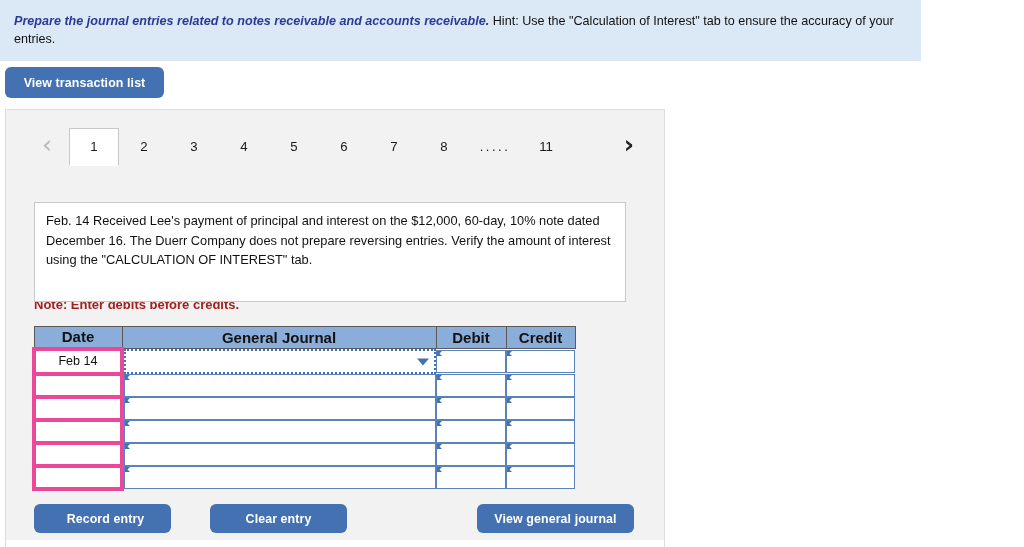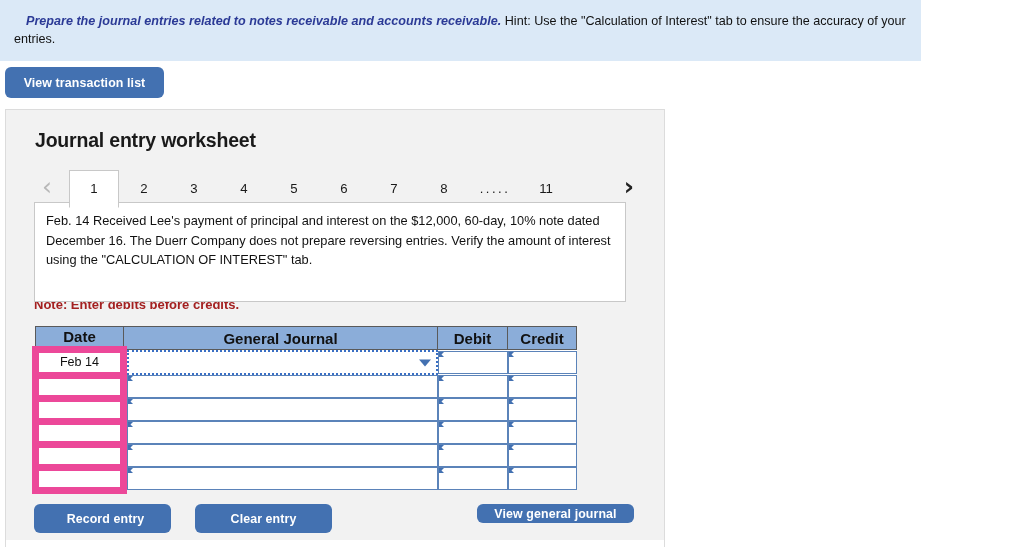--- a/index.html
+++ b/index.html
@@ -20,21 +20,20 @@
     background: #dbe9f7;
     padding: 12px 14px 12px 14px;
     font-size: 12.6px;
     line-height: 1.45;
     color: #111111;
   }
   .banner .lead {
     font-weight: bold;
     font-style: italic;
     color: #2b3a96;
-    margin-left: 12px;
   }
 
   
   .btn {
     background: #4371b1;
     color: #ffffff;
     border: none;
     border-radius: 6px;
     font-family: "Liberation Sans", sans-serif;
     font-weight: bold;
@@ -161,21 +160,21 @@
     height: 23px;
     background: #ffffff;
     padding: 0;
   }
   .col-date   { width: 88px; }
   .col-gj     { width: 314px; }
   .col-debit  { width: 70px; }
   .col-credit { width: 69px; }
 
   td.date-cell {
-    border: 7px solid #ec4899;
+    border: 4px solid #ec4899;
     text-align: center;
     font-size: 12.6px;
     color: #111111;
   }
 
   
   .cell-inner {
     position: relative;
     height: 23px;
     border: 1.6px solid #5b83b9;
@@ -209,22 +208,22 @@
     right: 5px; top: 50%;
     transform: translateY(-50%);
     width: 0; height: 0;
     border-left: 6px solid transparent;
     border-right: 6px solid transparent;
     border-top: 7px solid #4371b1;
   }
 
   
   .btn-record  { position: absolute; left: 34px;  top: 504px; width: 137px; height: 29px; padding-left: 12px; }
-  .btn-clear   { position: absolute; left: 195px; top: 504px; width: 137px; height: 29px; }
-  .btn-journal { position: absolute; left: 477px; top: 504px; width: 157px; height: 19px; }
+  .btn-clear   { position: absolute; left: 210px; top: 504px; width: 137px; height: 29px; }
+  .btn-journal { position: absolute; left: 477px; top: 504px; width: 157px; height: 29px; }
 
   .panel-bottom-strip {
     position: absolute;
     left: 5px; top: 540px;
     width: 660px; height: 7px;
     background: #ffffff;
     border-left: 1px solid #dcdcdc;
     border-right: 1px solid #dcdcdc;
   }
 </style>
@@ -232,21 +231,20 @@
 <body>
 
 <div class="banner">
   <span class="lead">Prepare the journal entries related to notes receivable and accounts receivable.</span><span> Hint:  Use the "Calculation of Interest" tab to ensure the accuracy of your entries.</span>
 </div>
 
 <button class="btn btn-transaction">View transaction list</button>
 
 <div class="panel">
 
-  <div class="panel-title">Journal entry worksheet</div>
 
   <div class="tabs">
     <div class="chev chev-left">‹</div>
     <div class="tabstrip" id="tabstrip">
         <div class="tab active">1</div>
         <div class="tab">2</div>
         <div class="tab">3</div>
         <div class="tab">4</div>
         <div class="tab">5</div>
         <div class="tab">6</div>

